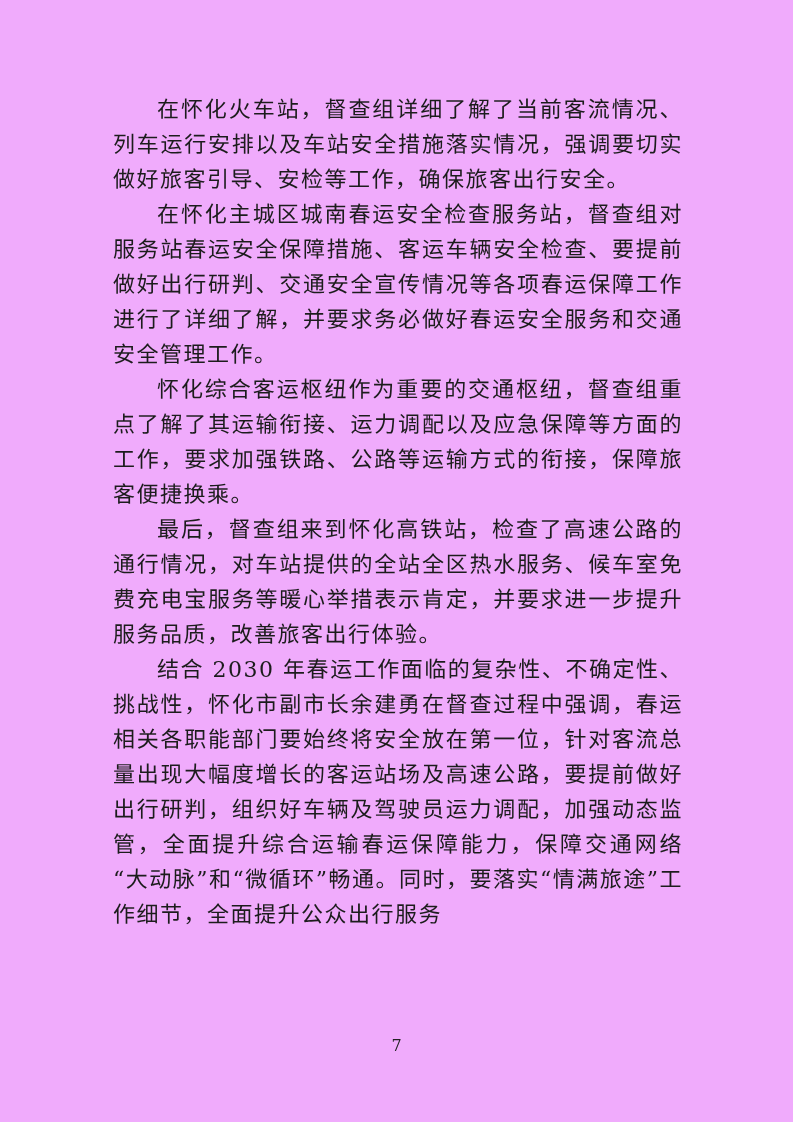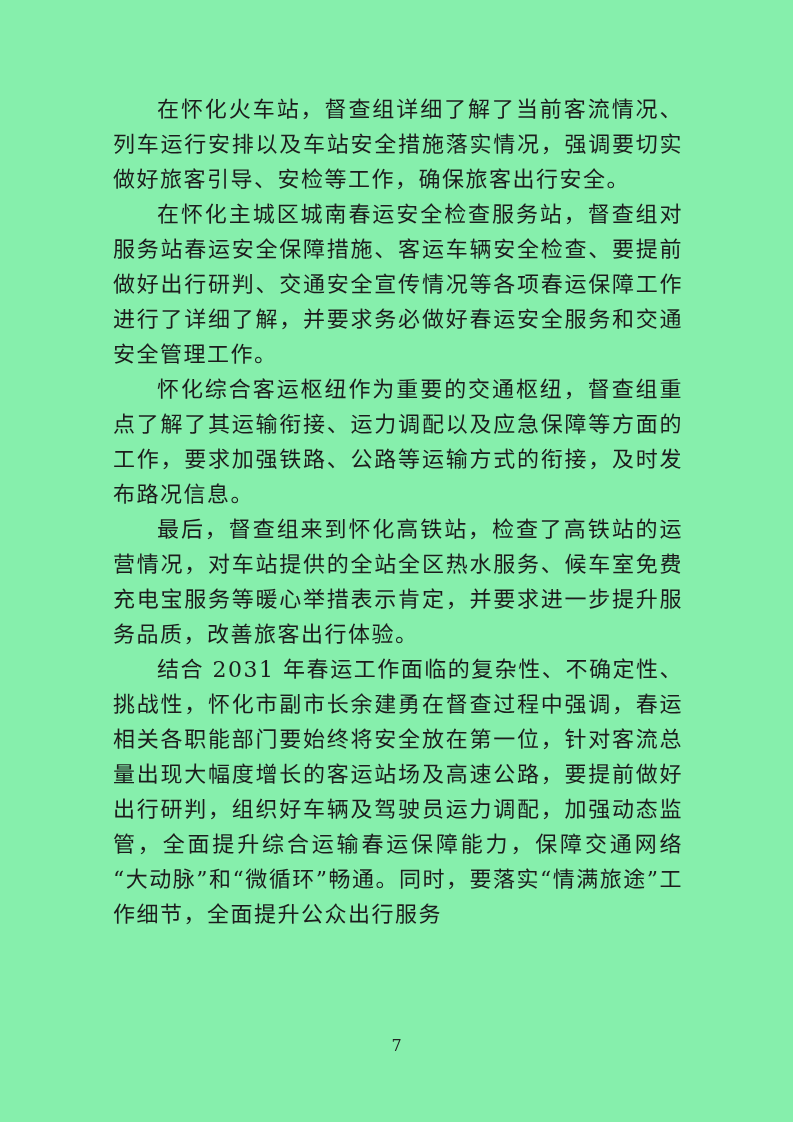--- a/index.html
+++ b/index.html
@@ -4,21 +4,21 @@
 <style>
   html, body {
     margin: 0;
     padding: 0;
     background: #ffffff;
   }
   .page {
     position: relative;
     width: 793px;
     height: 1122px;
-    background: #86efac;
+    background: #f0abfc;
     overflow: hidden;
     font-family: "DejaVu Serif", "Liberation Serif", serif;
   }
   .content {
     position: absolute;
     left: 113px;
     top: 92px;
     width: 570px;
   }
   .content p {
@@ -48,20 +48,20 @@
     font-family: "DejaVu Serif", "Liberation Serif", serif;
   }
 </style>
 </head>
 <body>
 
 <div class="page">
   <div class="content">
     <p>在怀化火车站，督查组详细了解了当前客流情况、列车运行安排以及车站安全措施落实情况，强调要切实做好旅客引导、安检等工作，确保旅客出行安全。</p>
     <p>在怀化主城区城南春运安全检查服务站，督查组对服务站春运安全保障措施、客运车辆安全检查、要提前做好出行研判、交通安全宣传情况等各项春运保障工作进行了详细了解，并要求务必做好春运安全服务和交通安全管理工作。</p>
-    <p>怀化综合客运枢纽作为重要的交通枢纽，督查组重点了解了其运输衔接、运力调配以及应急保障等方面的工作，要求加强铁路、公路等运输方式的衔接，及时发布路况信息。</p>
-    <p>最后，督查组来到怀化高铁站，检查了高铁站的运营情况，对车站提供的全站全区热水服务、候车室免费充电宝服务等暖心举措表示肯定，并要求进一步提升服务品质，改善旅客出行体验。</p>
-    <p>结合 2031 年春运工作面临的复杂性、不确定性、挑战性，怀化市副市长余建勇在督查过程中强调，春运相关各职能部门要始终将安全放在第一位，针对客流总量出现大幅度增长的客运站场及高速公路，要提前做好出行研判，组织好车辆及驾驶员运力调配，加强动态监管，全面提升综合运输春运保障能力，保障交通网络“大动脉”和“微循环”畅通。同时，要落实“情满旅途”工作细节，全面提升公众出行服务</p>
+    <p>怀化综合客运枢纽作为重要的交通枢纽，督查组重点了解了其运输衔接、运力调配以及应急保障等方面的工作，要求加强铁路、公路等运输方式的衔接，保障旅客便捷换乘。</p>
+    <p>最后，督查组来到怀化高铁站，检查了高速公路的通行情况，对车站提供的全站全区热水服务、候车室免费充电宝服务等暖心举措表示肯定，并要求进一步提升服务品质，改善旅客出行体验。</p>
+    <p>结合 2030 年春运工作面临的复杂性、不确定性、挑战性，怀化市副市长余建勇在督查过程中强调，春运相关各职能部门要始终将安全放在第一位，针对客流总量出现大幅度增长的客运站场及高速公路，要提前做好出行研判，组织好车辆及驾驶员运力调配，加强动态监管，全面提升综合运输春运保障能力，保障交通网络“大动脉”和“微循环”畅通。同时，要落实“情满旅途”工作细节，全面提升公众出行服务</p>
   </div>
   <div class="page-footer">
     <span class="page-number">7</span>
   </div>
 </div>
 
 </body></html>

